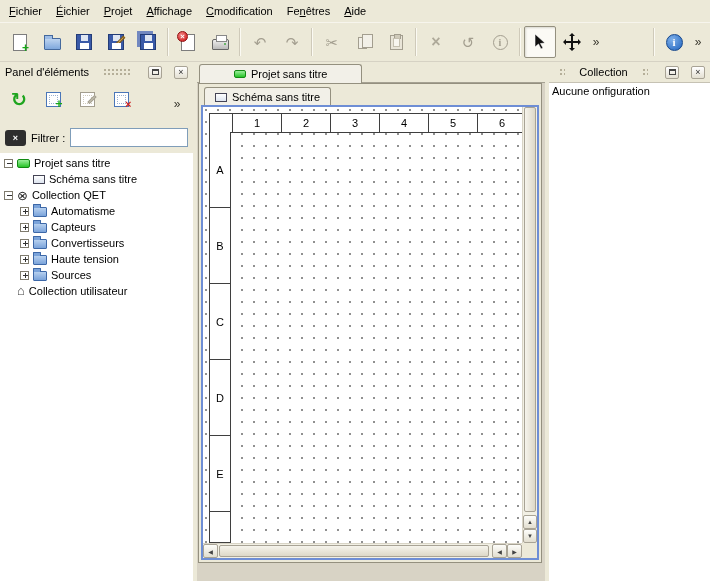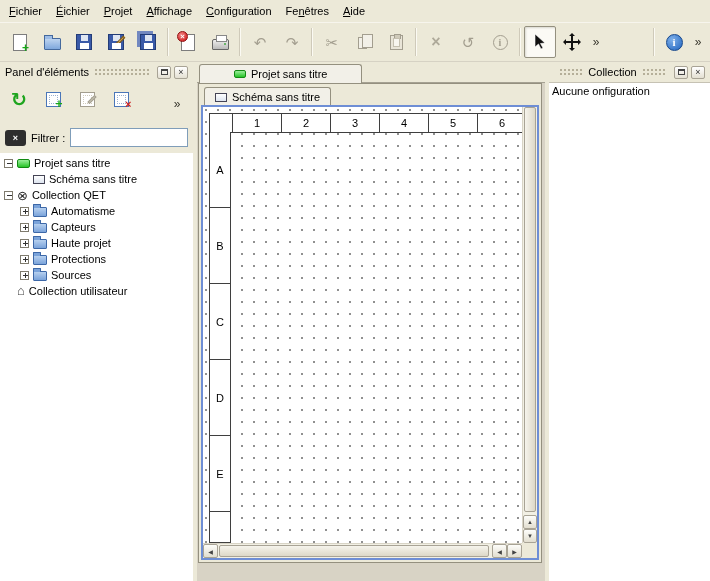--- a/index.html
+++ b/index.html
@@ -54,21 +54,21 @@
   .elem.dis { border-color:#a39e8f; }
   .elem.dis::before { border-color:#cfcaba; }
   .pencil2 { position:absolute; width:10px; height:3px; background:#c5c0b0; border:1px solid #a39e8f; transform:rotate(-45deg); right:-3px; top:5px; }
 
   
   .main { position:absolute; top:62px; left:0; right:0; bottom:0; display:flex; }
   .splitter { width:4px; flex:none; }
 
   
   .left-dock { width:193px; flex:none; display:flex; flex-direction:column; min-height:0; }
-  .dock-title { height:16px; display:flex; align-items:center; margin:2px 2px 0 2px; padding:0 3px; flex:none; }
+  .dock-title { height:16px; display:flex; align-items:center; margin:2px 2px 0 2px; padding:0 3px; flex:none;gap:9px; }
   .dock-grip { flex:1; height:8px; margin:0 5px; background-image:radial-gradient(#b5af99 1px, transparent 1.3px); background-size:4px 4px; }
   .dock-btn { width:14px; height:13px; display:flex; align-items:center; justify-content:center; border:1px solid #a8a395; background:linear-gradient(#fff,#e4e0d2); border-radius:2px; margin-left:3px; font-size:9px; line-height:1; color:#333; flex:none; }
   .float-glyph { width:7px; height:6px; border:1px solid #444; border-top-width:2px; display:block; }
   .dock-toolbar { display:flex; align-items:flex-end; padding:4px 4px 0 4px; flex:none; }
   .dbtn { width:30px; height:30px; display:flex; align-items:center; justify-content:center; position:relative; border:1px solid transparent; flex:none; margin-right:4px; }
   .filter-row { display:flex; align-items:center; gap:5px; margin:14px 5px 0 5px; flex:none; }
   .filter-clear { width:21px; height:16px; background:#2e2e2e; border-radius:3px; color:#fff; font-size:9px; font-weight:bold; display:flex; align-items:center; justify-content:center; flex:none; }
   .filter-input { flex:1; height:19px; border:1px solid #7f9db9; background:#fff; padding:0 3px; font:inherit; min-width:0; }
   .tree { flex:1; background:#fff; margin-top:6px; overflow:hidden; padding-top:2px; }
   .trow { height:16px; display:flex; align-items:center; gap:4px; }
@@ -140,21 +140,21 @@
       <span>rojet</span>
     </div>
   <div class="menu-item">
       <span></span>
       <span class="mn-key">A</span>
       <span>ffichage</span>
     </div>
   <div class="menu-item">
       <span></span>
       <span class="mn-key">C</span>
-      <span>onfiguration</span>
+      <span>modification</span>
     </div>
   <div class="menu-item">
       <span>Fe</span>
       <span class="mn-key">n</span>
       <span>êtres</span>
     </div>
   <div class="menu-item">
       <span></span>
       <span class="mn-key">A</span>
       <span>ide</span>
@@ -307,26 +307,26 @@
           <span class="tl">Automatisme</span>
         </div>
       <div class="trow l1">
           <span class="exp plus"></span>
           <span class="ti ti-folder"></span>
           <span class="tl">Capteurs</span>
         </div>
       <div class="trow l1">
           <span class="exp plus"></span>
           <span class="ti ti-folder"></span>
-          <span class="tl">Haute projet</span>
+          <span class="tl">Convertisseurs</span>
         </div>
       <div class="trow l1">
           <span class="exp plus"></span>
           <span class="ti ti-folder"></span>
-          <span class="tl">Protections</span>
+          <span class="tl">Haute tension</span>
         </div>
       <div class="trow l1">
           <span class="exp plus"></span>
           <span class="ti ti-folder"></span>
           <span class="tl">Sources</span>
         </div>
       <div class="trow l0">
           <span class="exp none"></span>
           <span class="ti ti-home">⌂</span>
           <span class="tl">Collection utilisateur</span>

